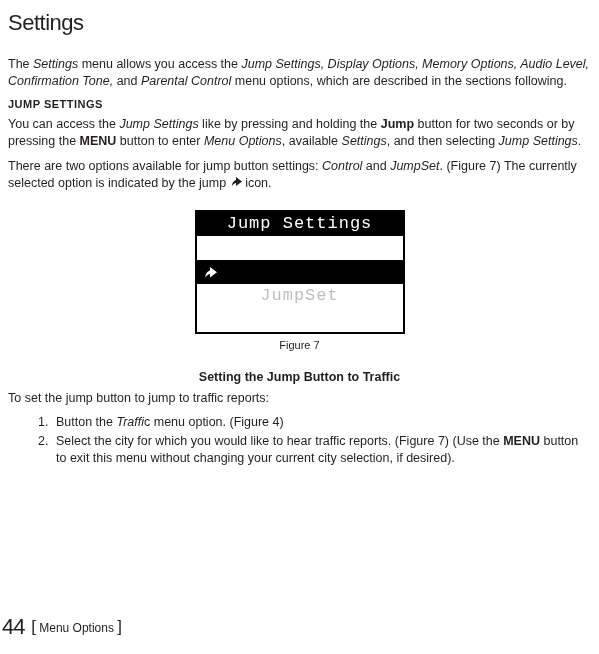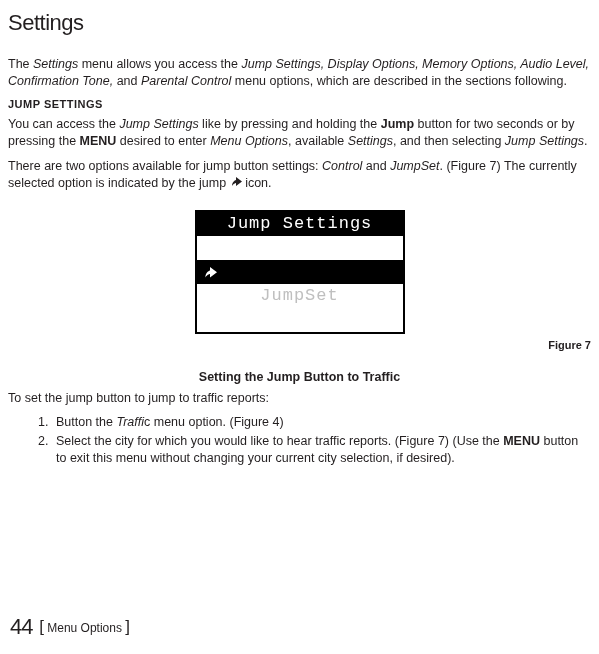--- a/index.html
+++ b/index.html
@@ -65,40 +65,39 @@
     }
     .lcd-dim {
       color: #bfbfbf;
     }
     .lcd-icon {
       position: absolute;
       left: 6px;
       top: 4px;
     }
     .lcd-caption {
-      font-weight: bold;
+      font-weight: normal;
       font-size: 11px;
       margin-top: 4px;
-      text-align: right;
     }
 
     .h3 {
       font-weight: bold;
       font-size: 12.5px;
       margin-top: 6px;
       margin-bottom: 4px;
       text-align: center;
     }
 
     ol { margin-left: 44px; margin-top: 4px; }
     ol li { margin-bottom: 2px; padding-left: 4px; }
 
     .footer {
       position: absolute;
-      left: 10px;
+      left: 2px;
       bottom: 12px;
       font-size: 12px;
     }
     .footer .pg {
       font-size: 22px;
       font-weight: 400;
       letter-spacing: -1px;
       vertical-align: -2px;
     }
     .footer .bracket {
@@ -111,21 +110,21 @@
 
 <h1 class="title">Settings</h1>
 
 <p class="intro para">
   <span>The </span><em>Settings</em><span> menu allows you access the </span><em>Jump Settings, Display Options, Memory Options, Audio Level, Confirmation Tone,</em><span> and </span><em>Parental Control</em><span> menu options, which are described in the sections following.</span>
 </p>
 
 <div class="subhead">JUMP SETTINGS</div>
 
 <p class="para">
-  <span>You can access the </span><em>Jump Settings</em><span> like by pressing and holding the </span><span class="b">Jump</span><span> button for two seconds or by pressing the </span><span class="b">MENU</span><span> desired to enter </span><em>Menu Options</em><span>, available </span><em>Settings</em><span>, and then selecting </span><em>Jump Settings</em><span>.</span>
+  <span>You can access the </span><em>Jump Settings</em><span> like by pressing and holding the </span><span class="b">Jump</span><span> button for two seconds or by pressing the </span><span class="b">MENU</span><span> button to enter </span><em>Menu Options</em><span>, available </span><em>Settings</em><span>, and then selecting </span><em>Jump Settings</em><span>.</span>
 </p>
 
 <p class="para">
   <span>There are two options available for jump button settings: </span><em>Control</em><span> and </span><em>JumpSet</em><span>. (Figure 7) The currently selected option is indicated by the jump </span><span class="icon-jump"><svg width="12" height="11" viewBox="0 0 12 11">
         <path d="M2 9 C2 4 6 3 6 3 L6 0 L12 4.5 L6 9 L6 6 C6 6 4 6 2 9 Z" fill="#231f20"></path>
       </svg></span><span> icon.</span>
 </p>
 
 <div class="lcd-wrap">
   <div class="lcd">

